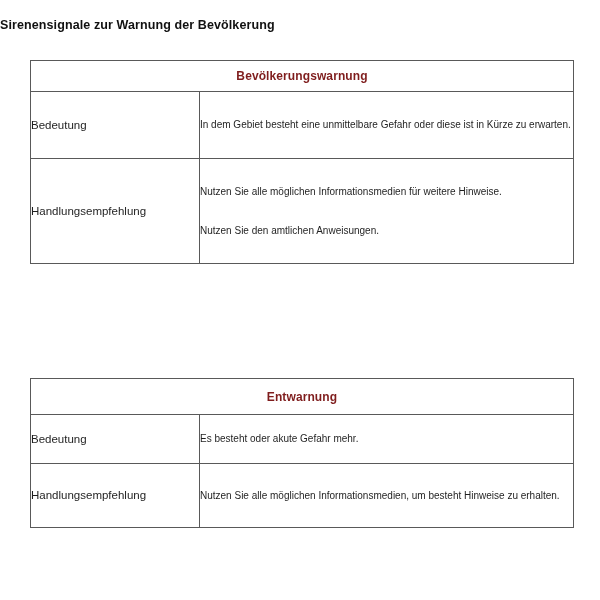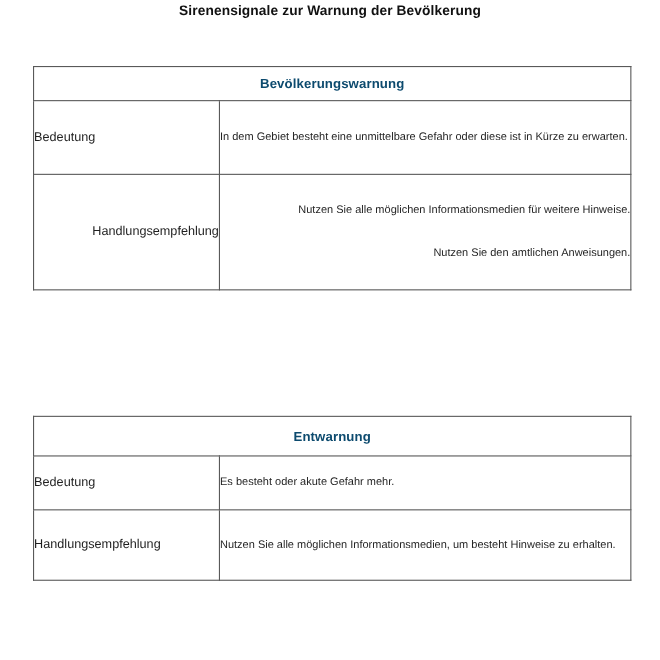--- a/index.html
+++ b/index.html
@@ -18,26 +18,26 @@
   .page {
     position: relative;
     width: 600px;
     height: 600px;
   }
   .doc-title {
     position: absolute;
     left: 0;
     top: 0;
     width: 600px;
-    text-align: center;
+    text-align: left;
     font-size: 12.5px;
     font-weight: bold;
     letter-spacing: 0.1px;
     color: #111111;
-    padding-top: 3px;
+    padding-top: 18px;
   }
 
   
   .sig-table {
     position: absolute;
     border-collapse: collapse;
     table-layout: fixed;
     background: #ffffff;
   }
   .sig-table td,
@@ -45,21 +45,21 @@
     border: 1px solid #595959;
     padding: 0;
     vertical-align: middle;
     font-weight: normal;
     background: #ffffff;
   }
   .tbl-header {
     text-align: center;
     font-size: 12px;
     font-weight: bold !important;
-    color: #0c4a6e;
+    color: #7f1d1d;
     letter-spacing: 0.1px;
   }
   .cell-label {
     padding-left: 9px;
     font-size: 11.5px;
     color: #1f1f1f;
     line-height: 1.25;
   }
   .cell-body {
     padding-left: 10px;
@@ -81,21 +81,21 @@
   
   #table-warning {
     left: 30px;
     top: 60px;
     width: 544px;
   }
   #table-warning .col-label { width: 169px; }
   #table-warning .row-header td { height: 30px; }
   #table-warning .row-tone td { height: 73px; }
   #table-warning .row-meaning td { height: 66px; }
-  #table-warning .row-action td { height: 104px; text-align: right; }
+  #table-warning .row-action td { height: 104px; }
 
   
   #table-allclear {
     left: 30px;
     top: 378px;
     width: 544px;
   }
   #table-allclear .col-label { width: 169px; }
   #table-allclear .row-header td { height: 35px; margin-top: 36px; }
   #table-allclear .row-tone td { height: 63px; }

